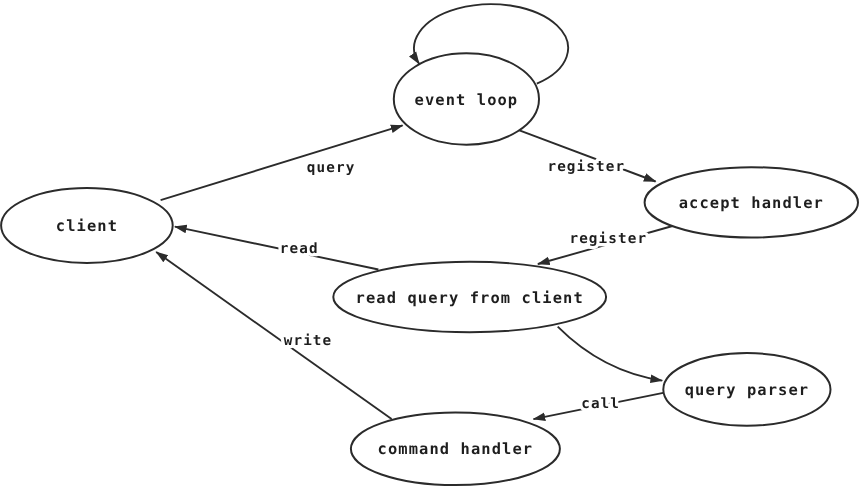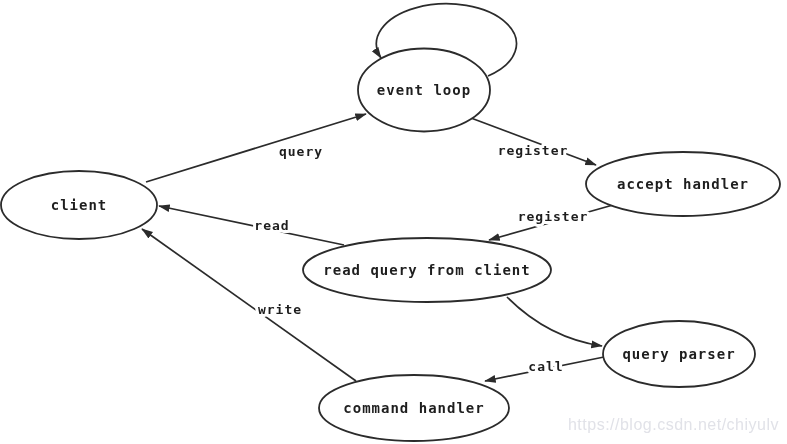--- a/index.html
+++ b/index.html
@@ -112,14 +112,13 @@
       <ellipse class="node-ellipse" cx="679" cy="354" rx="76" ry="33"></ellipse>
       <text class="node-label" x="679" y="359">query parser</text>
     </g>
 
     <g>
       <ellipse class="node-ellipse" cx="414" cy="408" rx="95" ry="33"></ellipse>
       <text class="node-label" x="414" y="413">command handler</text>
     </g>
   </svg>
 
-  <div class="watermark">https://blog.csdn.net/chiyulv</div>
 </div>
 
 </body></html>

